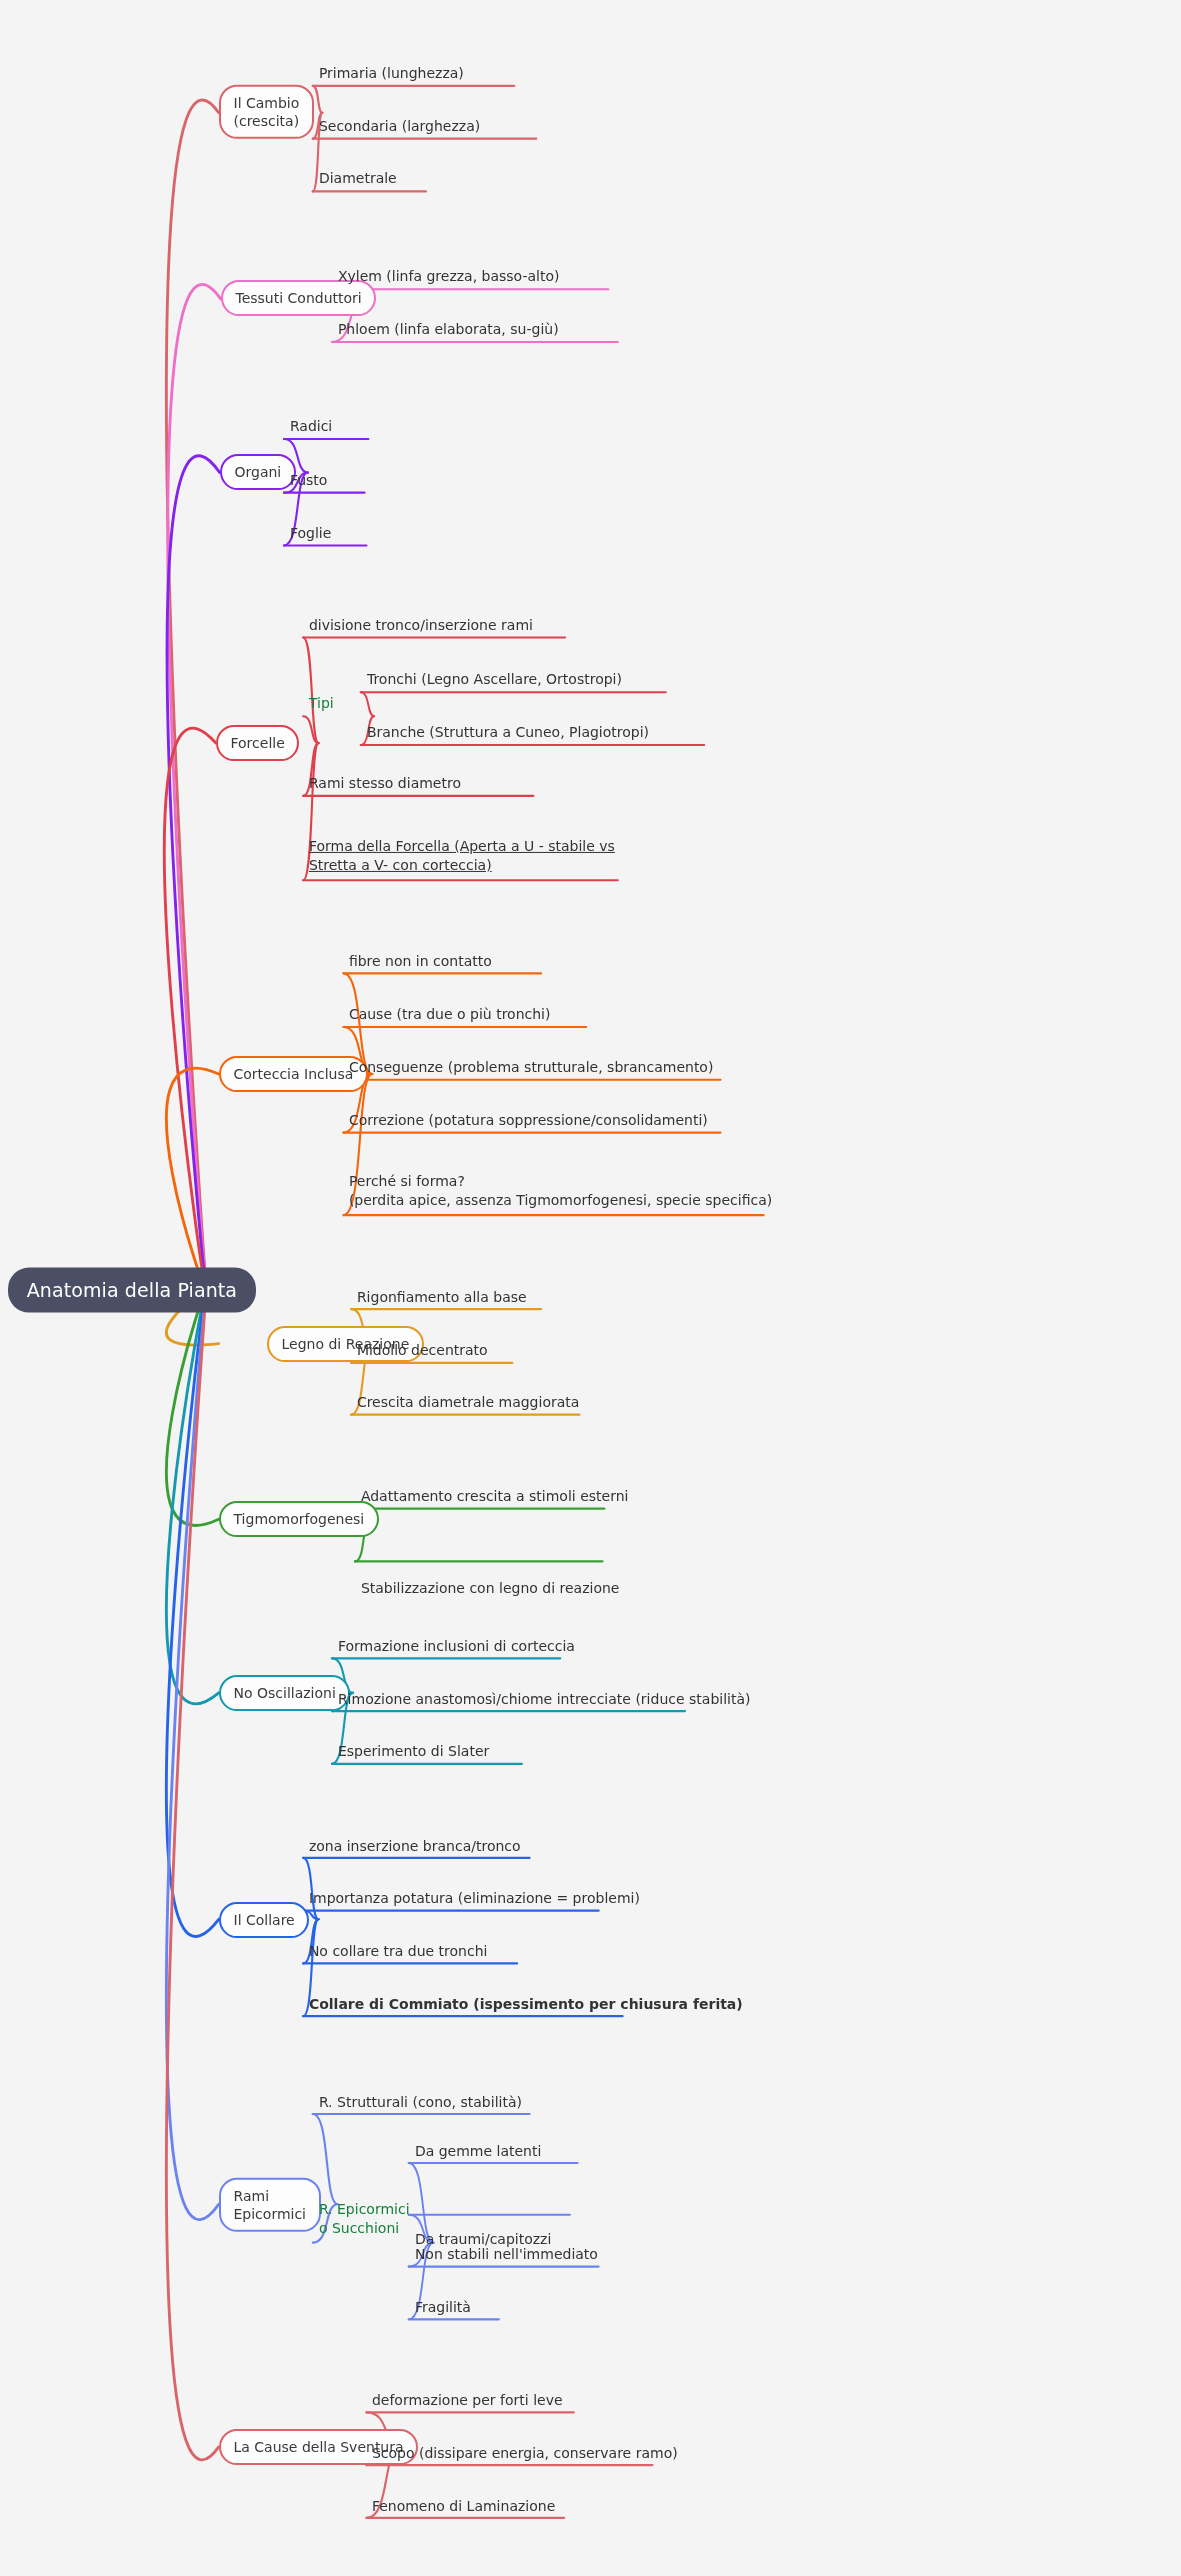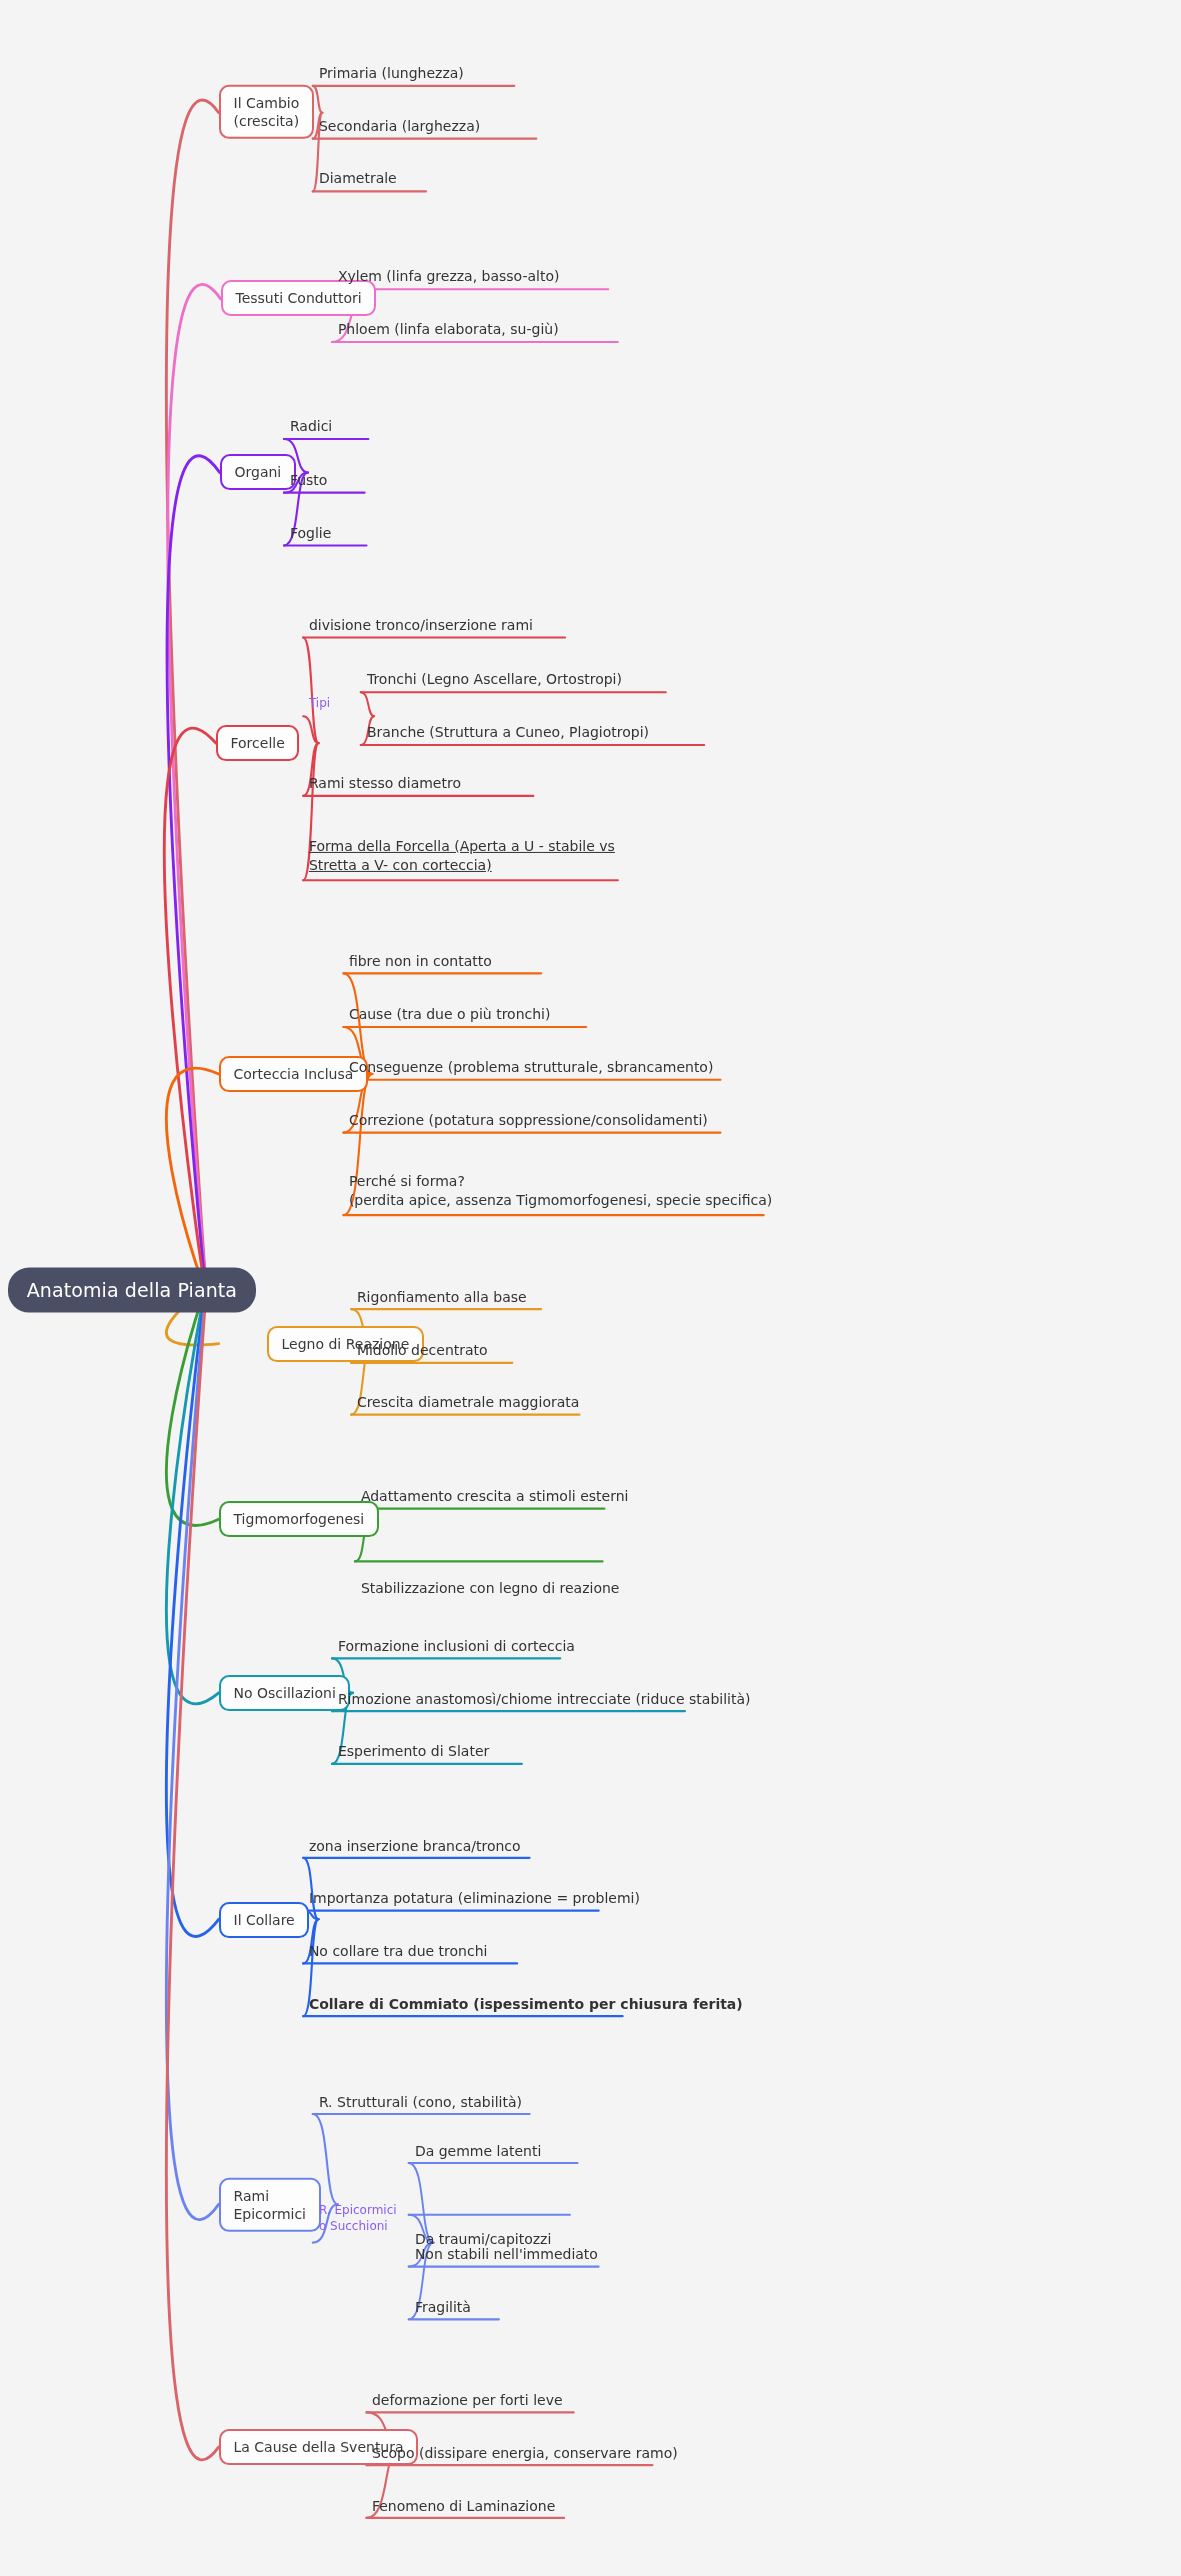--- a/index.html
+++ b/index.html
@@ -29,42 +29,42 @@
     font-size:19px;
     line-height:1.25;
     white-space:nowrap;
     letter-spacing:0.1px;
   }
 
   
   .pill{
     background:#fdfdfd;
     border:2.5px solid #888;
-    border-radius:10px;
+    border-radius:18px;
     padding:6.7px 12.5px;
     font-size:14px;
     line-height:1.32;
     white-space:pre-line;
     text-align:left;
     color:#3a3a3a;
   }
 
   
   .leaf{
     font-size:14px;
     line-height:1.33;
     color:#333333;
     white-space:pre-line;
     padding:0 1.9px 2.9px 1.9px;
   }
   
   .plain{
-    font-size:12px;
+    font-size:14px;
     line-height:1.33;
-    color:#8b5cf6;
+    color:#15803d;
     white-space:pre-line;
     padding:0 1.9px 2.9px 1.9px;
   }
 </style>
 </head>
 <body>
 
 <div id="mindmap">
   <svg class="links" id="links" viewBox="0 0 1231 2684">
       <path d="M 215 1344 C 221 1428, 110 -51, 228 117" fill="none" stroke="#d9646a" stroke-width="3" stroke-linecap="round"></path>

